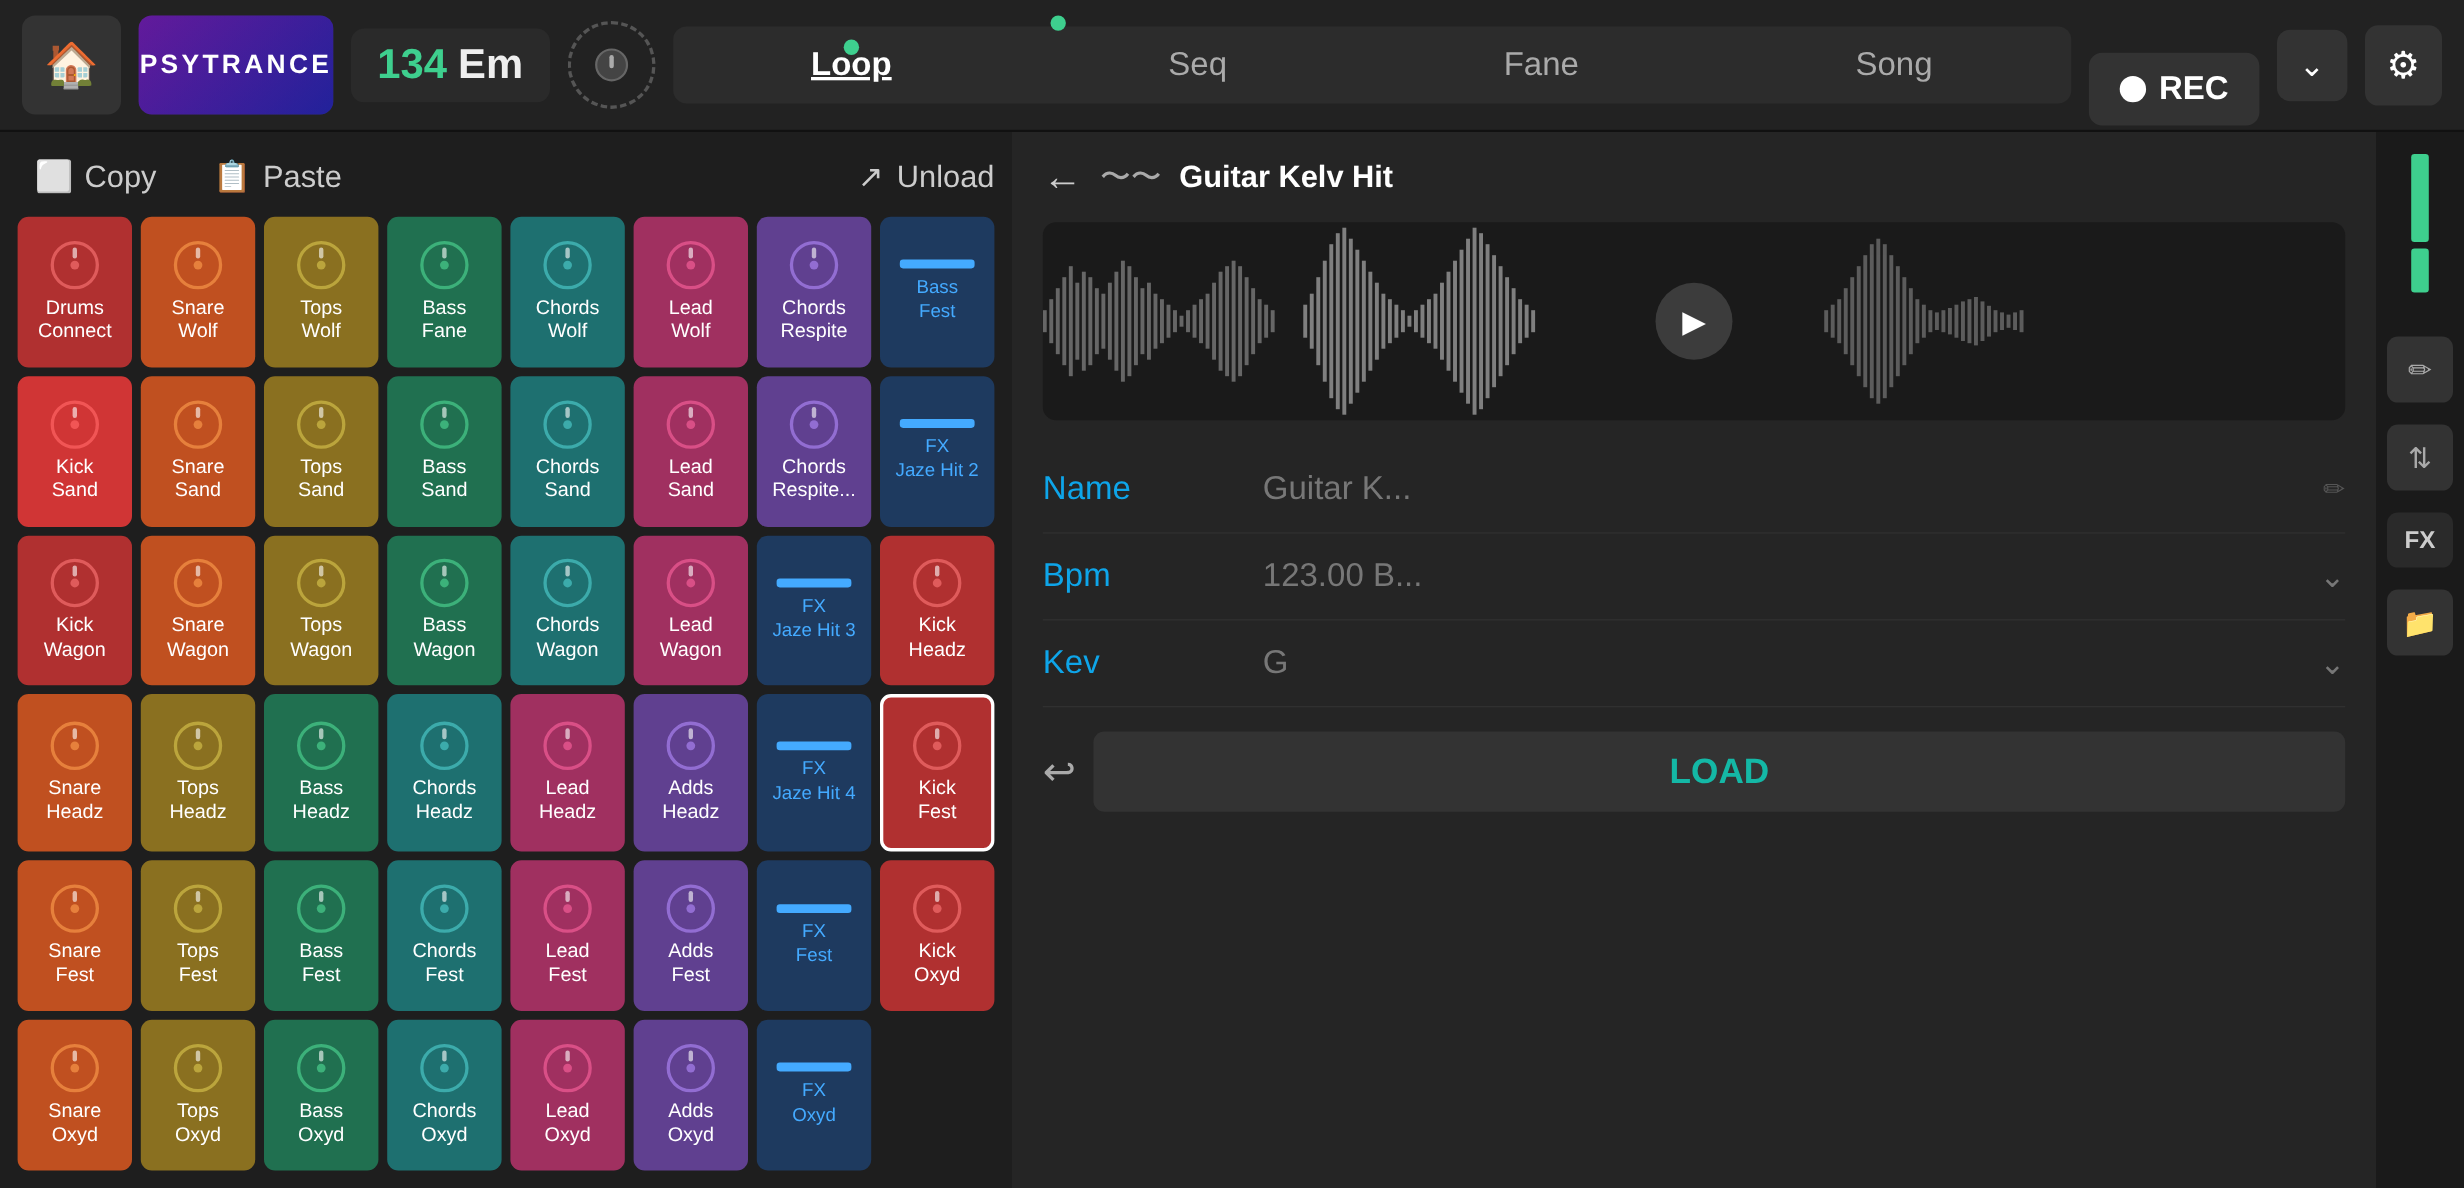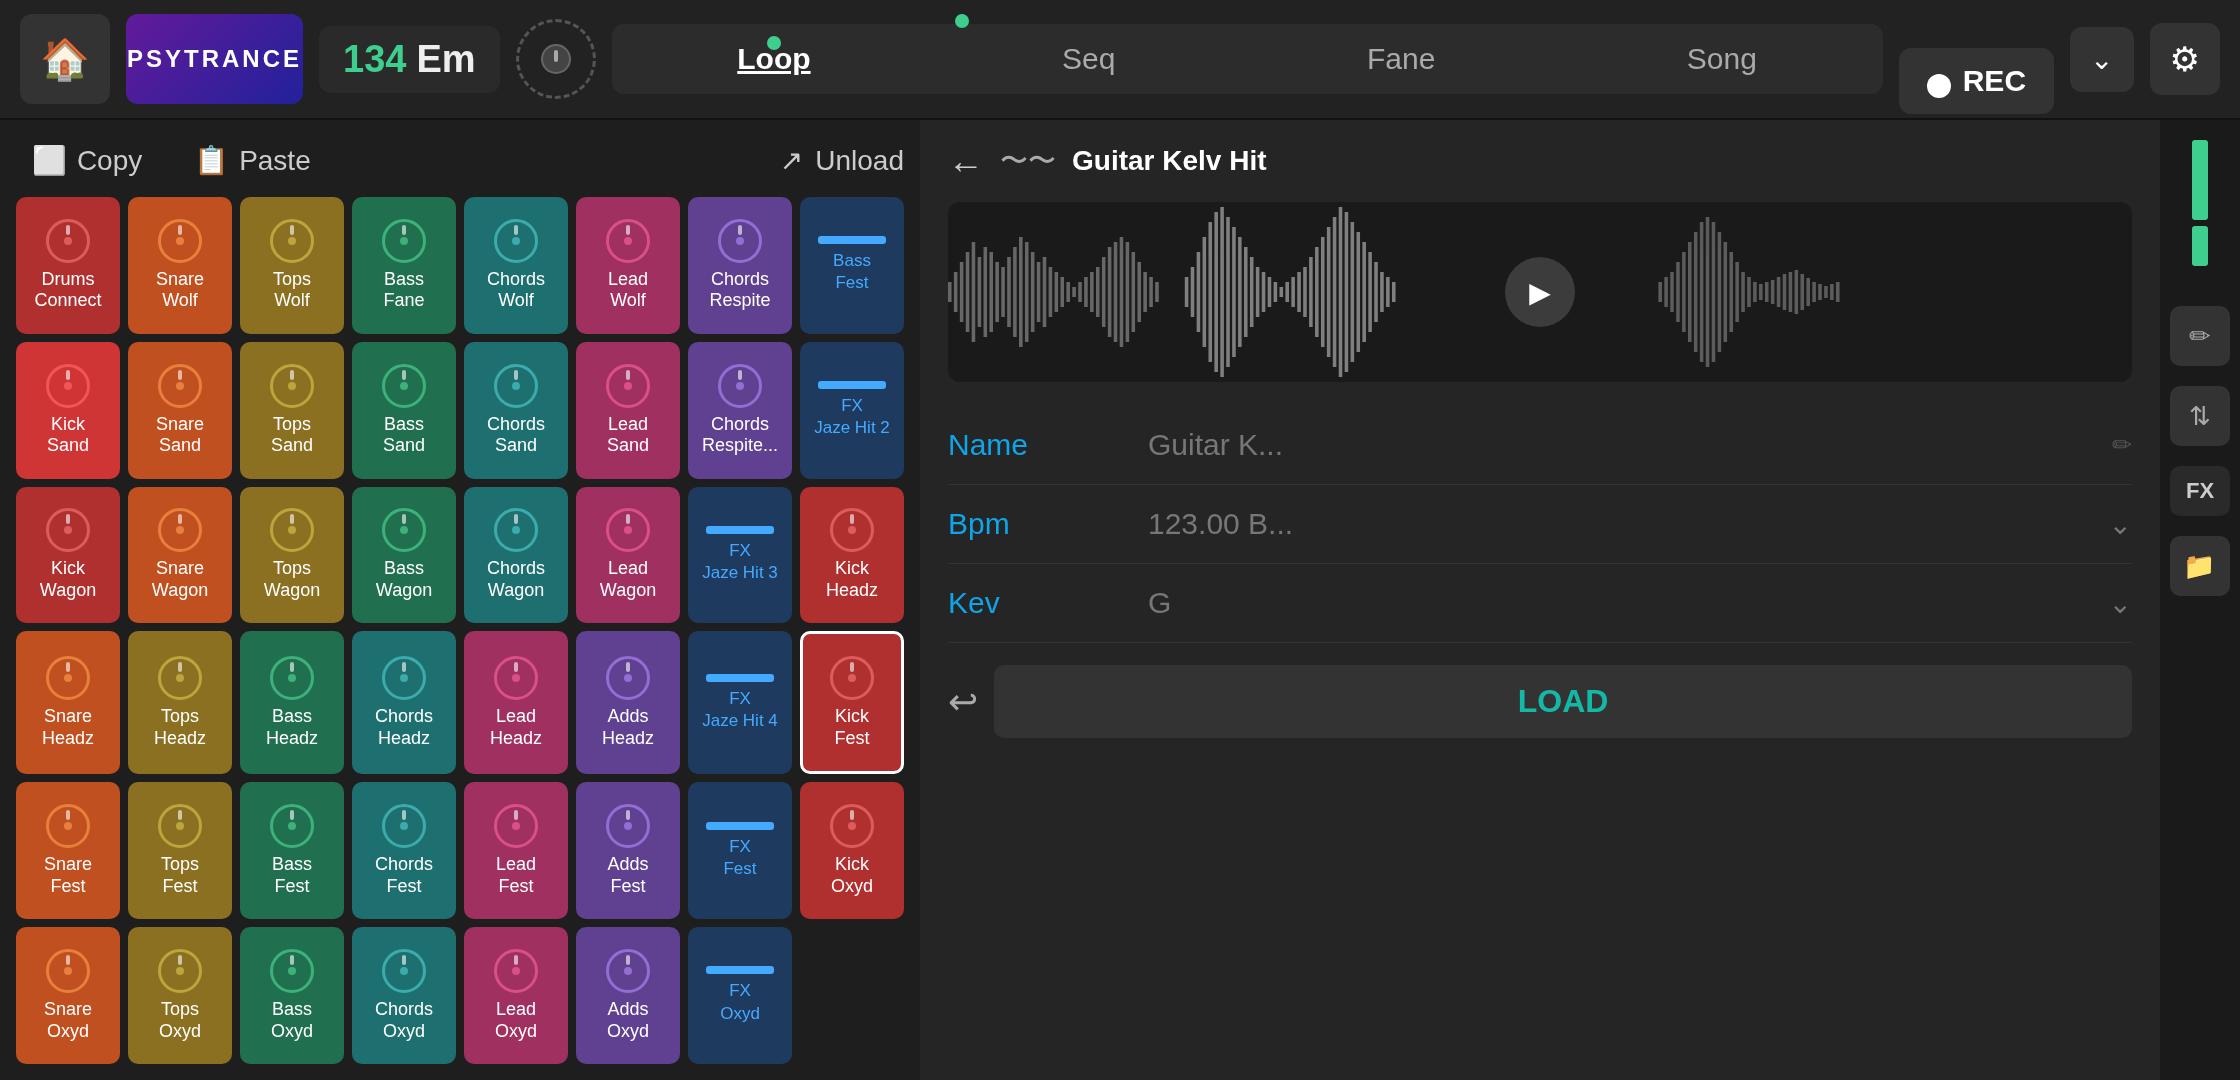--- a/index.html
+++ b/index.html
@@ -84,21 +84,21 @@
       background: #3ecf8e;
       border-radius: 50%;
       left: 50%;
       transform: translateX(-50%);
     }
     .nav-tab-wrap {
       position: relative;
       display: flex; align-items: center;
     }
     .rec-btn {
-      display: flex; align-items: flex-end; gap: 12px;
+      display: flex; align-items: center; gap: 12px;
       background: #333;
       border-radius: 12px;
       padding: 16px 28px;
       font-size: 30px; font-weight: 700; cursor: pointer; margin-top: 44px;
     }
     .rec-dot { width: 24px; height: 24px; background: #fff; border-radius: 50%; }
     .chevron-btn {
       background: #333; border-radius: 12px;
       padding: 16px 20px; font-size: 28px; cursor: pointer;
     }

